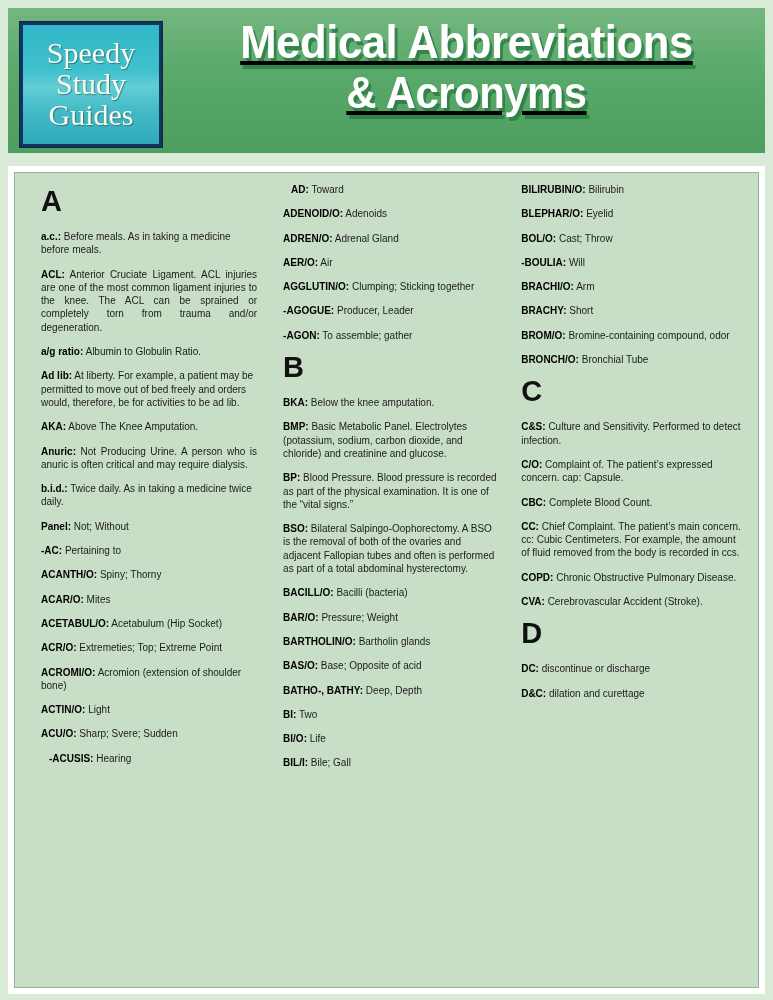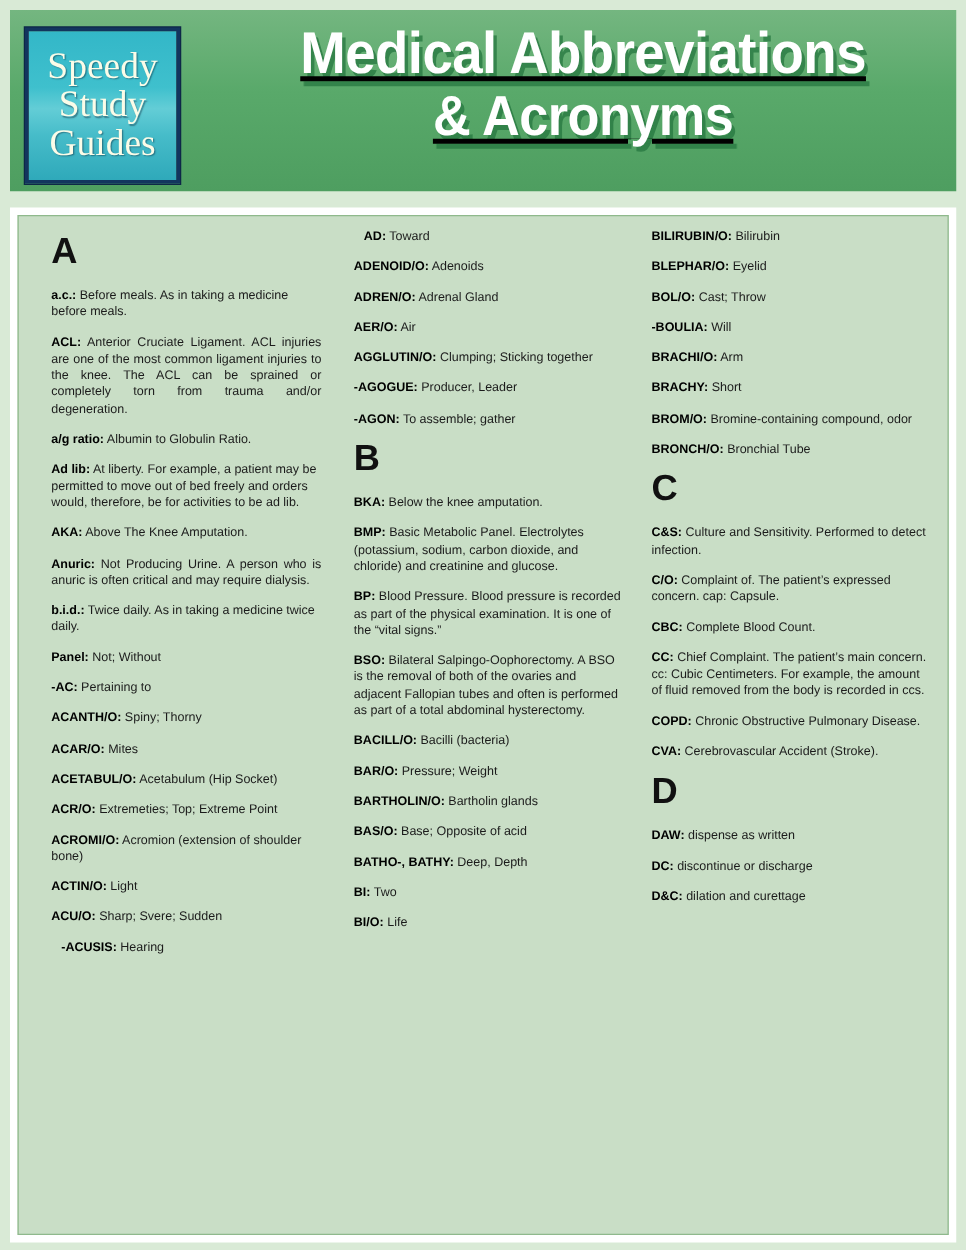--- a/index.html
+++ b/index.html
@@ -29,21 +29,21 @@
     position: relative;
     height: 145px;
     background: linear-gradient(180deg, #74b680 0%, #59a96a 45%, #4e9e60 100%);
     overflow: hidden;
   }
 
   .logo-badge {
     position: absolute;
     left: 12px;
     top: 14px;
-    width: 124px;
+    width: 142px;
     height: 125px;
     border: 3px solid #12355e;
     box-sizing: border-box;
     background: linear-gradient(180deg, #33b7c8 0%, #3fc0cd 38%, #63cdd6 52%, #46bcc9 70%, #2fa9ba 100%);
     display: flex;
     flex-direction: column;
     align-items: center;
     justify-content: center;
     box-shadow: 0 0 0 1px #0d2747;
   }
@@ -189,39 +189,39 @@
             <div class="entry"><span class="term">BMP:</span><span> Basic Metabolic Panel. Electrolytes (potassium, sodium, carbon dioxide, and chloride) and creatinine and glucose.</span></div>
             <div class="entry"><span class="term">BP:</span><span> Blood Pressure. Blood pressure is recorded as part of the physical examination. It is one of the “vital signs.”</span></div>
             <div class="entry"><span class="term">BSO:</span><span> Bilateral Salpingo-Oophorectomy. A BSO is the removal of both of the ovaries and adjacent Fallopian tubes and often is performed as part of a total abdominal hysterectomy.</span></div>
             <div class="entry"><span class="term">BACILL/O:</span><span> Bacilli (bacteria)</span></div>
             <div class="entry"><span class="term">BAR/O:</span><span> Pressure; Weight</span></div>
             <div class="entry"><span class="term">BARTHOLIN/O:</span><span> Bartholin glands</span></div>
             <div class="entry"><span class="term">BAS/O:</span><span> Base; Opposite of acid</span></div>
             <div class="entry"><span class="term">BATHO-, BATHY:</span><span> Deep, Depth</span></div>
             <div class="entry"><span class="term">BI:</span><span> Two</span></div>
             <div class="entry"><span class="term">BI/O:</span><span> Life</span></div>
+            <div class="entry"><span class="term">BIL/I:</span><span> Bile; Gall</span></div>
           </div>
         <div class="col col-3">
             <div class="entry"><span class="term">BILIRUBIN/O:</span><span> Bilirubin</span></div>
             <div class="entry"><span class="term">BLEPHAR/O:</span><span> Eyelid</span></div>
             <div class="entry"><span class="term">BOL/O:</span><span> Cast; Throw</span></div>
             <div class="entry"><span class="term">-BOULIA:</span><span> Will</span></div>
             <div class="entry"><span class="term">BRACHI/O:</span><span> Arm</span></div>
             <div class="entry"><span class="term">BRACHY:</span><span> Short</span></div>
             <div class="entry"><span class="term">BROM/O:</span><span> Bromine-containing compound, odor</span></div>
             <div class="entry"><span class="term">BRONCH/O:</span><span> Bronchial Tube</span></div>
             <div class="letter-head">C</div>
             <div class="entry"><span class="term">C&amp;S:</span><span> Culture and Sensitivity. Performed to detect infection.</span></div>
             <div class="entry"><span class="term">C/O:</span><span> Complaint of. The patient’s expressed concern. cap: Capsule.</span></div>
             <div class="entry"><span class="term">CBC:</span><span> Complete Blood Count.</span></div>
             <div class="entry"><span class="term">CC:</span><span> Chief Complaint. The patient’s main concern. cc: Cubic Centimeters. For example, the amount of fluid removed from the body is recorded in ccs.</span></div>
             <div class="entry"><span class="term">COPD:</span><span> Chronic Obstructive Pulmonary Disease.</span></div>
             <div class="entry"><span class="term">CVA:</span><span> Cerebrovascular Accident (Stroke).</span></div>
             <div class="letter-head">D</div>
-            <div class="entry"><span class="term">DAW:</span><span> dispense as written</span></div>
             <div class="entry"><span class="term">DC:</span><span> discontinue or discharge</span></div>
             <div class="entry"><span class="term">D&amp;C:</span><span> dilation and curettage</span></div>
           </div>
       </div>
     </div>
   </div>
 
 </div>
 
 </body></html>

